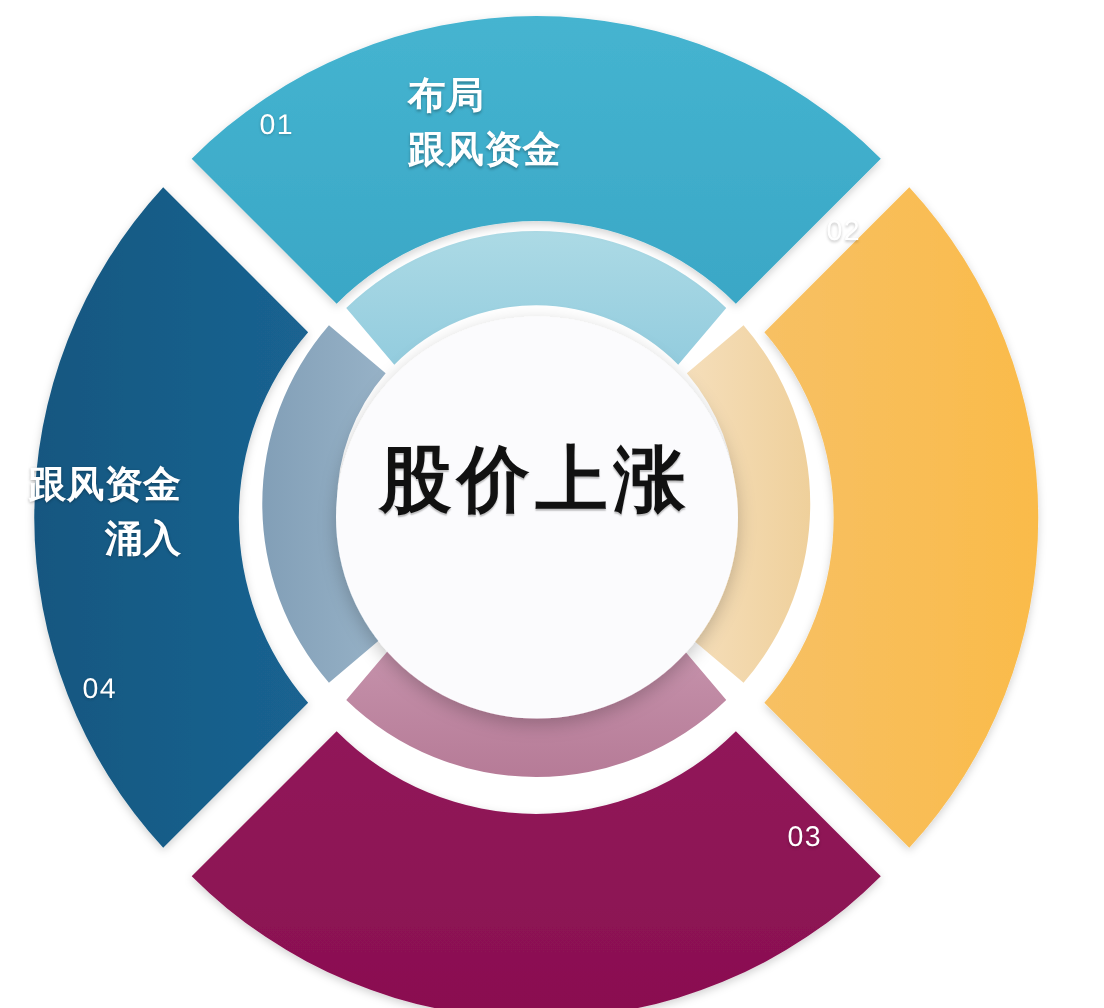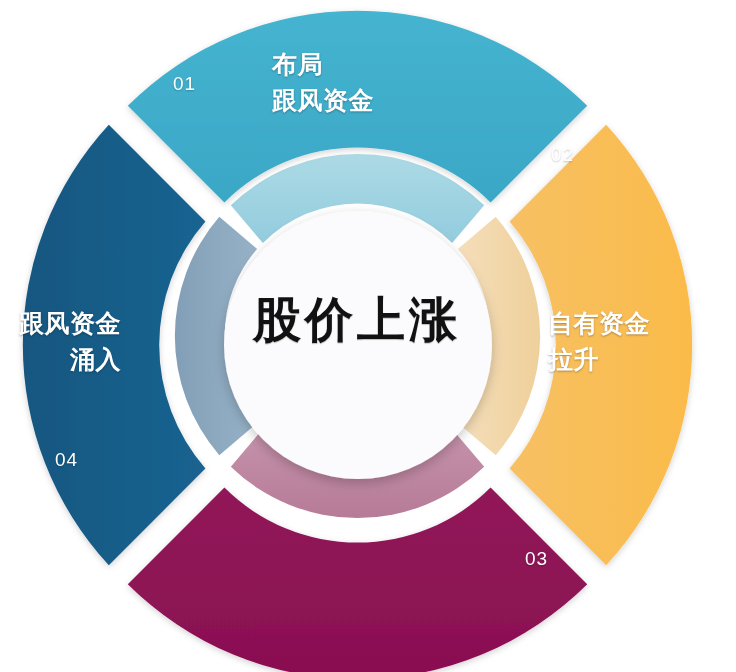--- a/index.html
+++ b/index.html
@@ -178,22 +178,20 @@
 
     <circle cx="358" cy="345" r="134" fill="#fbfbfd" filter="url(#centerShadow)"></circle>
   </svg>
 
   <div id="center-text">股价上涨</div>
 
   <div class="seg-label" id="label-1">布局
 跟风资金</div>
   <div class="seg-num" id="num-1">01</div>
 
-  <div class="seg-label" id="label-2">自有资金
-拉升</div>
   <div class="seg-num" id="num-2">02</div>
 
   <div class="seg-num" id="num-3">03</div>
 
   <div class="seg-label" id="label-4">跟风资金
 涌入</div>
   <div class="seg-num" id="num-4">04</div>
 
 </div>
 

